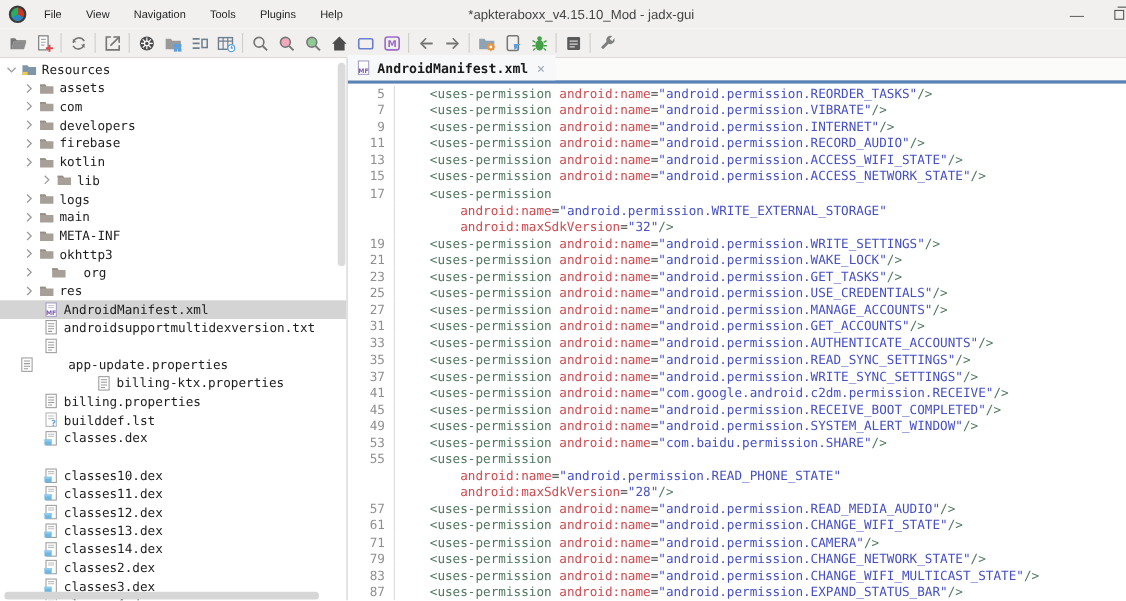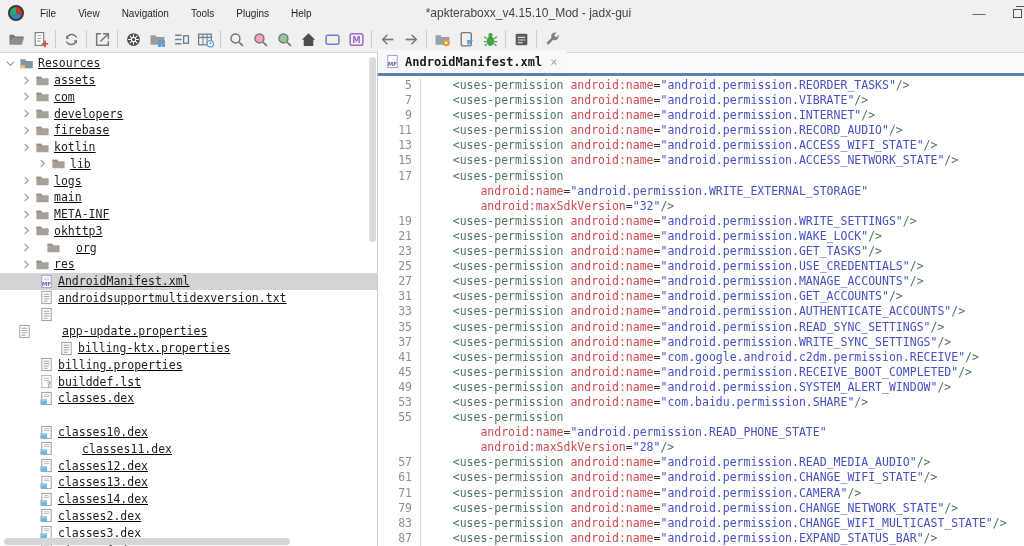--- a/index.html
+++ b/index.html
@@ -27,22 +27,22 @@
   .max-glyph:before{ content:""; position:absolute; left:2px; top:-4px; width:9px; height:9px;
     border:1px solid #555; border-left:none; border-bottom:none; }
   
   .toolbar{ height:27px; background:var(--chrome); border-bottom:1px solid var(--border);
     display:flex; align-items:center; padding-left:4px; }
   .tb-btn{ width:24px; height:24px; display:flex; align-items:center; justify-content:center;
     background:transparent; border:none; }
   .tb-sep{ width:1px; height:18px; background:#CFCDCB; margin:0 3px; }
   
   .main{ display:flex; height:493px; }
-  .sidebar{ width:378px; border-right:1px solid #CDCDCD; position:relative;
-    background:#fff; overflow:hidden; font-family:"DejaVu Sans Mono", monospace;text-decoration:underline; }
+  .sidebar{ width:316px; border-right:1px solid #CDCDCD; position:relative;
+    background:#fff; overflow:hidden; font-family:"DejaVu Sans Mono", monospace; }
   .tree{ padding-top:2px; }
   .tree-row{ height:16.75px; display:flex; align-items:center; font-size:11.5px;
     color:#1d1d1d; white-space:nowrap; }
   .tree-row.selected{ background:var(--sel); }
   .chev{ width:16px; flex:0 0 auto; display:flex; align-items:center; justify-content:center; }
   .t-icon{ width:16px; height:16px; flex:0 0 auto; margin-right:4px; display:flex;
     align-items:center; justify-content:center; }
   .vsb{ position:absolute; top:4px; right:1px; width:7px; height:185px; background:#DBDBDB; border-radius:4px; }
   .hsb{ position:absolute; bottom:1px; left:4px; height:7px; width:286px; background:#D6D6D6; border-radius:4px; }
   
@@ -447,21 +447,21 @@
         </div>
         <div class="tree-row" style="padding-left: 16px; gap: 26px;">
           <span class="t-icon">
             <svg width="15" height="15" viewBox="0 0 16 16">
               <rect x="3" y="1.5" width="10" height="13" fill="#fff" stroke="#9a9a9a"></rect>
               <path d="M5 4.5h6M5 7h6M5 9.5h6M5 12h4" stroke="#9a9a9a" stroke-width="1"></path>
             </svg>
           </span>
           <span>app-update.properties</span>
         </div>
-        <div class="tree-row" style="padding-left: 58px;">
+        <div class="tree-row" style="padding-left: 58px; margin-left: 28px;">
           <span class="t-icon">
             <svg width="15" height="15" viewBox="0 0 16 16">
               <rect x="3" y="1.5" width="10" height="13" fill="#fff" stroke="#9a9a9a"></rect>
               <path d="M5 4.5h6M5 7h6M5 9.5h6M5 12h4" stroke="#9a9a9a" stroke-width="1"></path>
             </svg>
           </span>
           <span>billing-ktx.properties</span>
         </div>
         <div class="tree-row" style="padding-left: 38px;">
           <span class="t-icon">
@@ -497,21 +497,21 @@
           <span class="t-icon">
             <svg width="15" height="15" viewBox="0 0 16 16">
               <rect x="3" y="1.5" width="10" height="13" fill="#fff" stroke="#9a9a9a"></rect>
               <path d="M5 4h6M5 6h6" stroke="#bdbdbd" stroke-width="1"></path>
               <rect x="1.5" y="9" width="7" height="5.5" fill="#6FB7E0"></rect>
               <path d="M1.5 9h7v2h-7z" fill="#8ECBEC"></path>
             </svg>
           </span>
           <span>classes10.dex</span>
         </div>
-        <div class="tree-row" style="padding-left: 38px; gap: 24px;">
+        <div class="tree-row" style="padding-left: 38px;">
           <span class="t-icon">
             <svg width="15" height="15" viewBox="0 0 16 16">
               <rect x="3" y="1.5" width="10" height="13" fill="#fff" stroke="#9a9a9a"></rect>
               <path d="M5 4h6M5 6h6" stroke="#bdbdbd" stroke-width="1"></path>
               <rect x="1.5" y="9" width="7" height="5.5" fill="#6FB7E0"></rect>
               <path d="M1.5 9h7v2h-7z" fill="#8ECBEC"></path>
             </svg>
           </span>
           <span>classes11.dex</span>
         </div>

